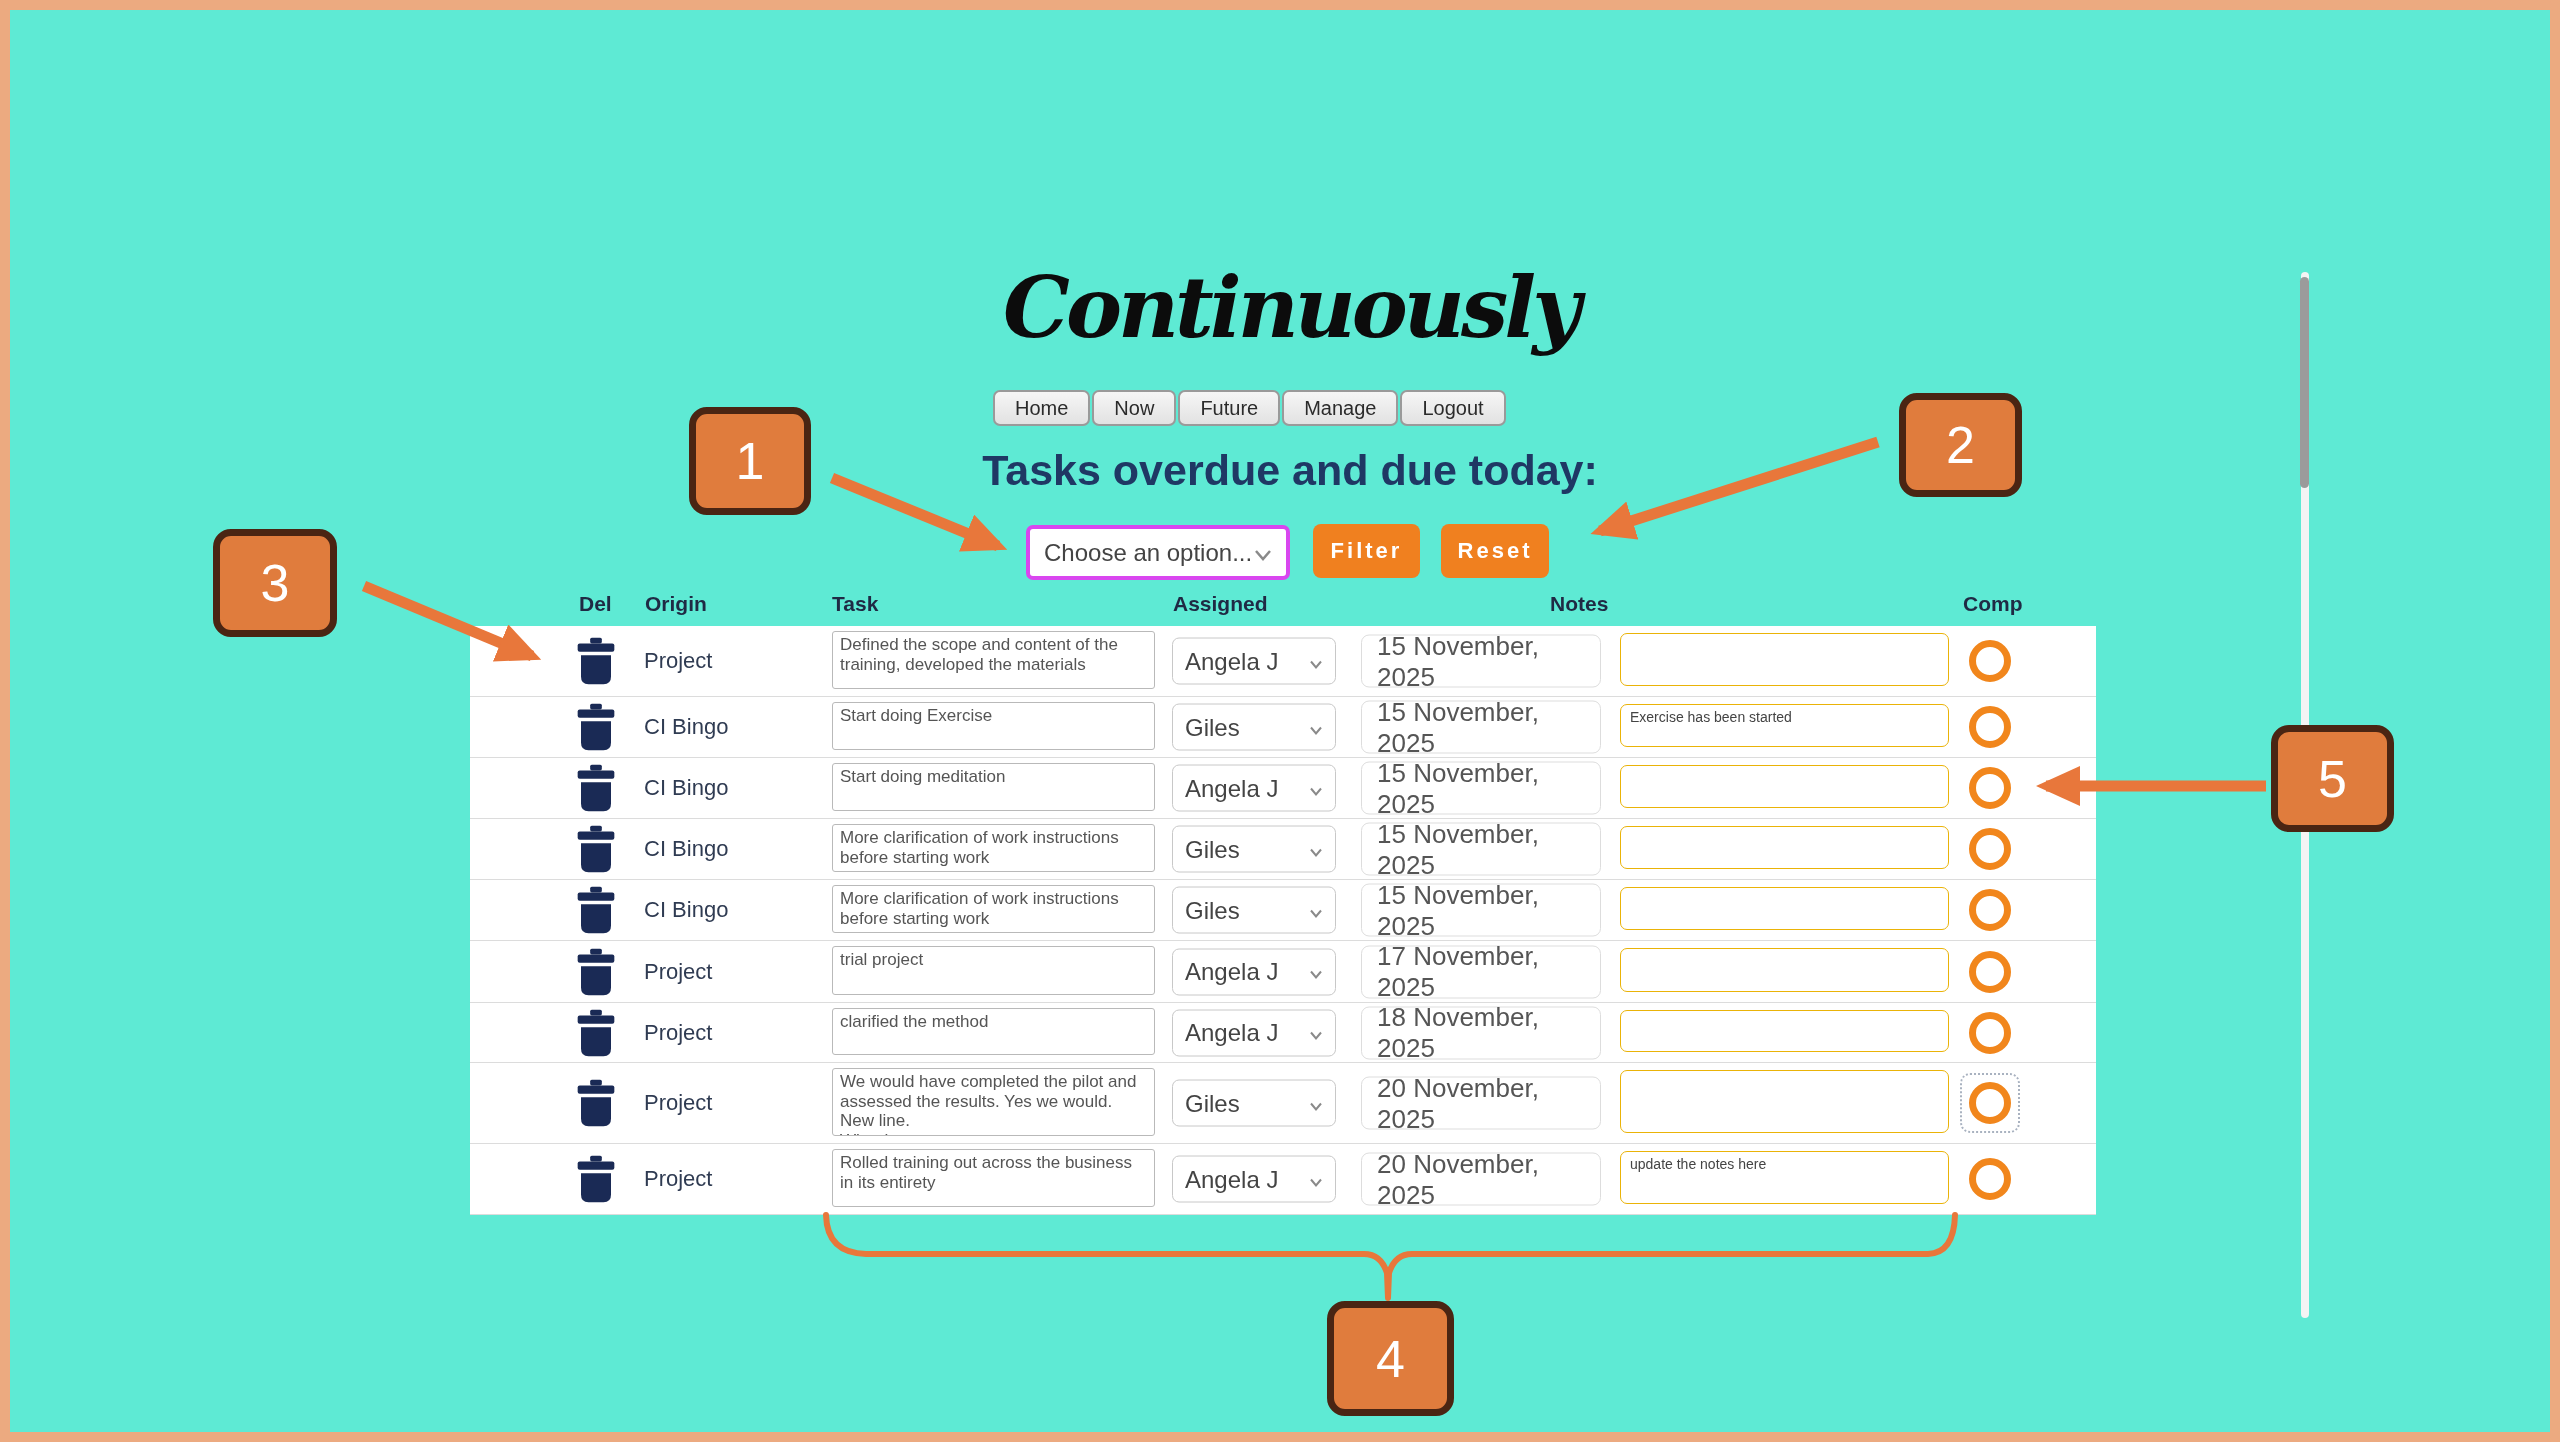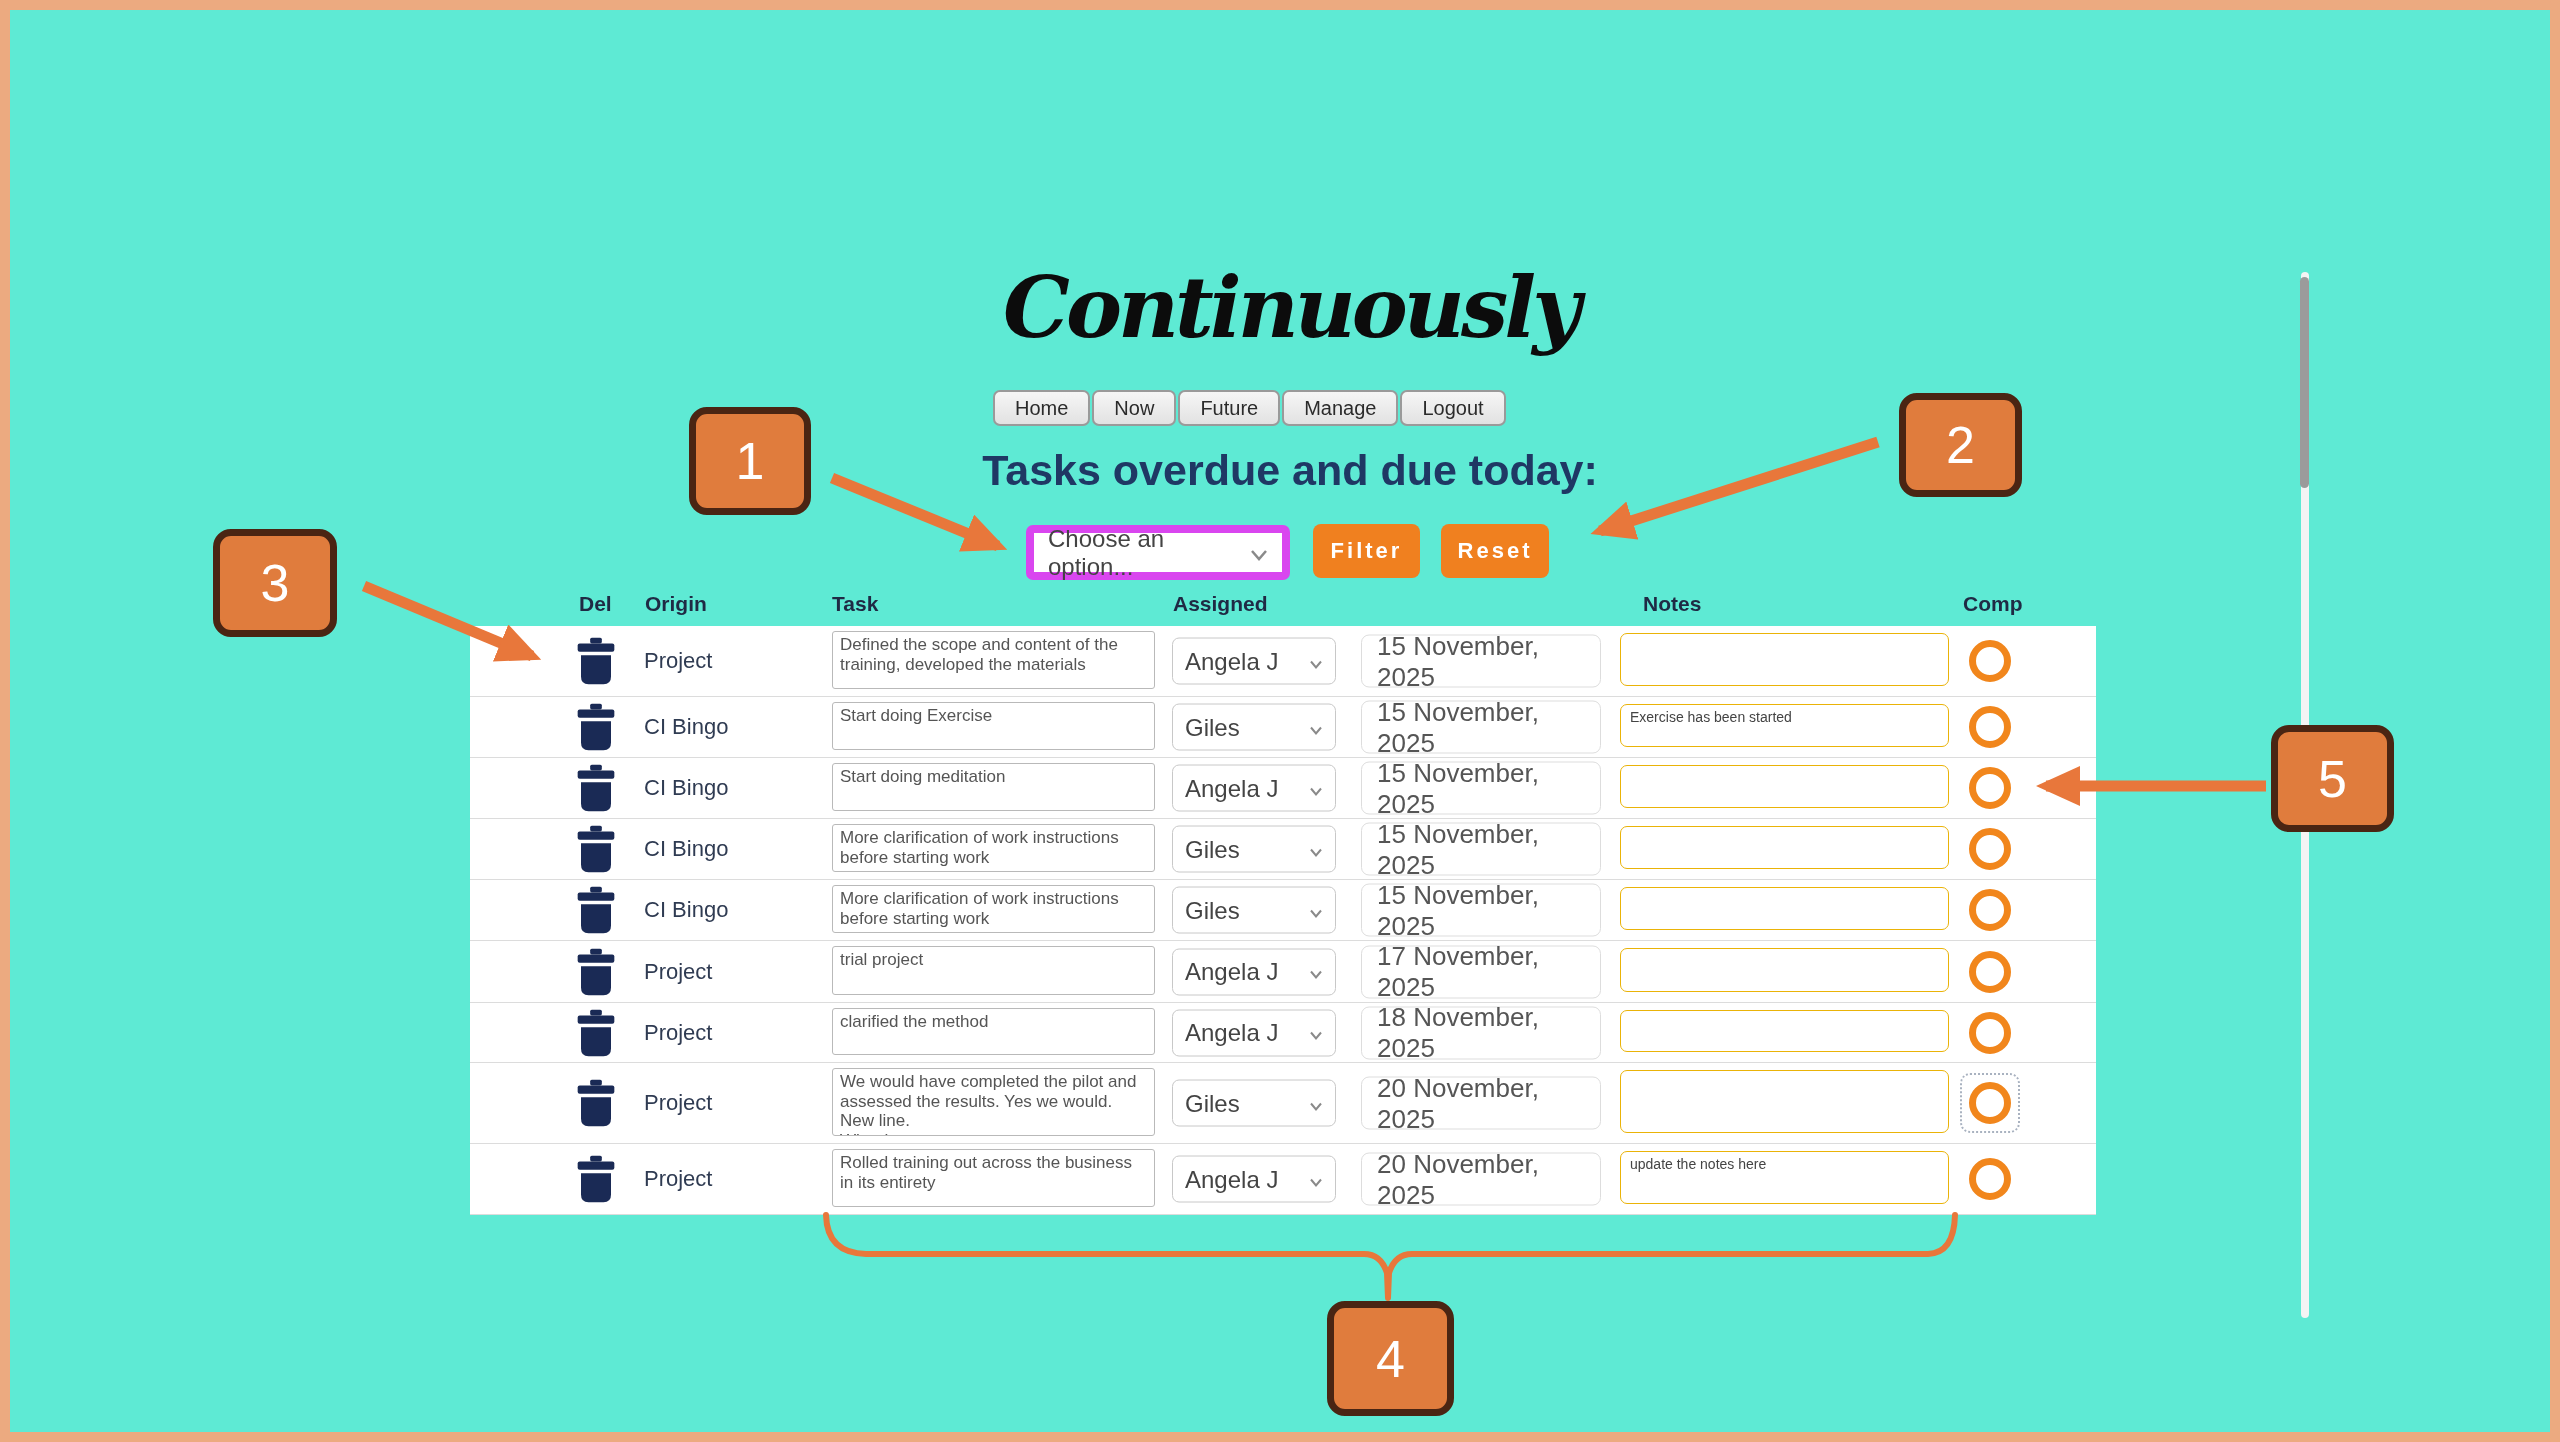--- a/index.html
+++ b/index.html
@@ -20,36 +20,36 @@
     border-radius:7px; padding:4px 20px; font-size:20px; color:#2b2b2b;
     line-height:24px; cursor:pointer; font-family:"Liberation Sans",sans-serif;
   }
   .title {
     position:absolute; top:436px; left:0; width:2560px; text-align:center;
     font-size:43px; font-weight:bold; color:#1f3864; letter-spacing:0px;
   }
   
   .dropdown {
     position:absolute; left:1016px; top:515px; width:264px; height:55px;
-    border:8px solid #d946ef; border-radius:7px; background:#fff;
+    border:4px solid #d946ef; border-radius:7px; background:#fff;
     display:flex; align-items:center; padding:0 14px 0 14px; box-sizing:border-box;
     font-size:24px; color:#444; cursor:pointer;
   }
   .dropdown .chev { margin-left:auto; }
   .btn-orange {
     position:absolute; top:514px; height:54px; border:none; border-radius:8px;
     background:#f0801f; color:#fff; font-weight:bold; font-size:22px;
     letter-spacing:3px; cursor:pointer; font-family:"Liberation Sans",sans-serif;
   }
   #filter-btn { left:1303px; width:107px; }
   #reset-btn  { left:1431px; width:108px; }
   
   .thead span { position:absolute; top:582px; font-size:21px; font-weight:bold; color:#1f2a44; }
   .th-del{left:569px;} .th-origin{left:635px;} .th-task{left:822px;}
-  .th-assigned{left:1163px;} .th-due{left:1366px;margin-top:35px;} .th-notes{left:1633px;} .th-comp{left:1953px;}
+  .th-assigned{left:1163px;} .th-due{left:1366px;margin-top:35px;} .th-notes{left:1540px;} .th-comp{left:1953px;}
   #rows { position:absolute; left:460px; top:616px; width:1626px; }
   .row { position:relative; border-bottom:1px solid #dcdcdc; width:100%; background:#fff; }
   .trash { position:absolute; left:106px; top:50%; transform:translateY(-50%); width:40px; height:48px; cursor:pointer; }
   .origin { position:absolute; left:174px; top:50%; transform:translateY(-50%); font-size:22px; color:#2f3b52; }
   .task {
     position:absolute; left:362px; top:5px; width:323px; height:calc(100% - 12px);
     box-sizing:border-box; border:1px solid #b9b9b9; border-radius:3px;
     padding:3px 7px; font-size:17px; line-height:1.15; color:#555;
     font-family:"Liberation Sans",sans-serif; resize:none; overflow:hidden; background:#fff;
   }

